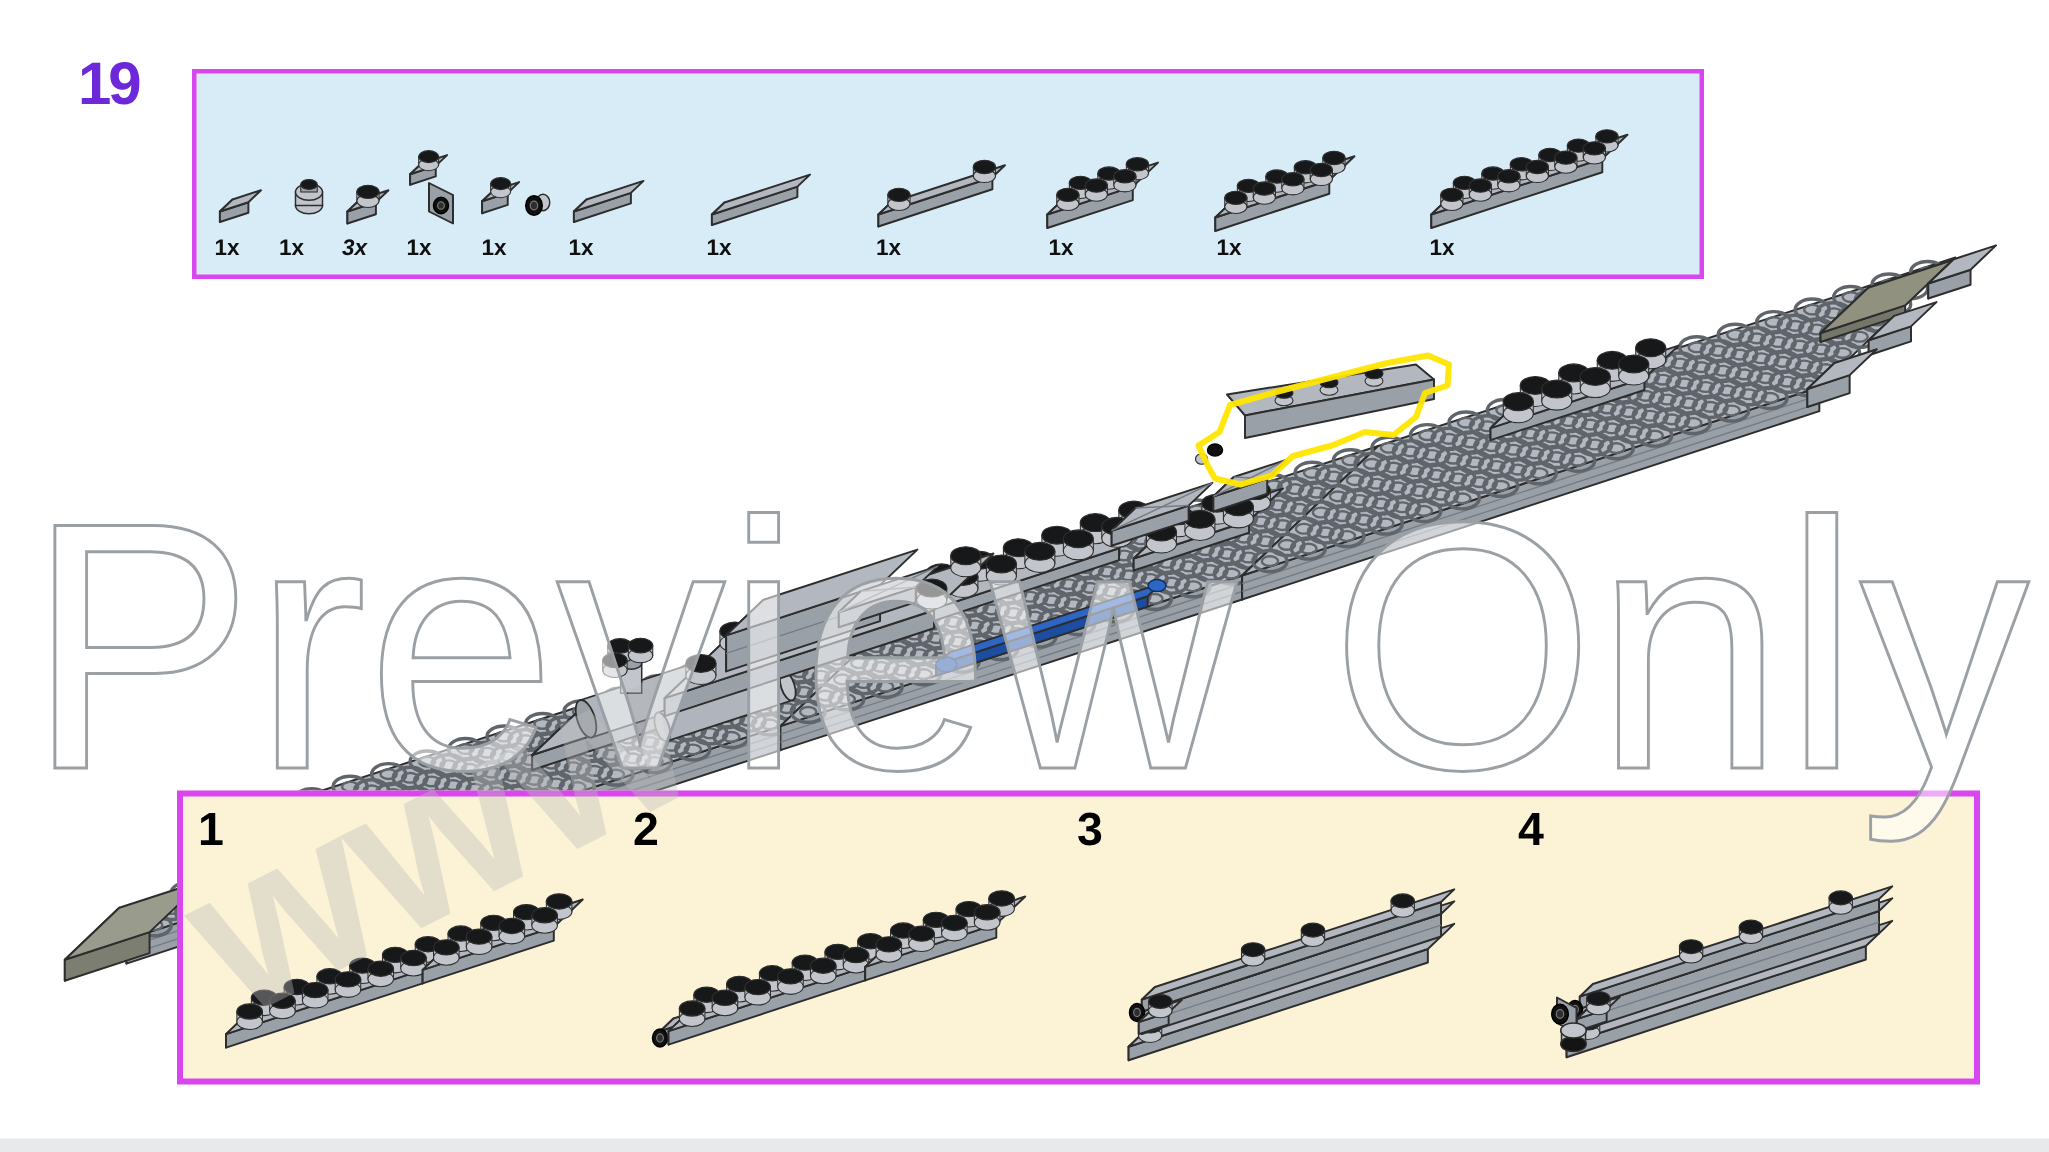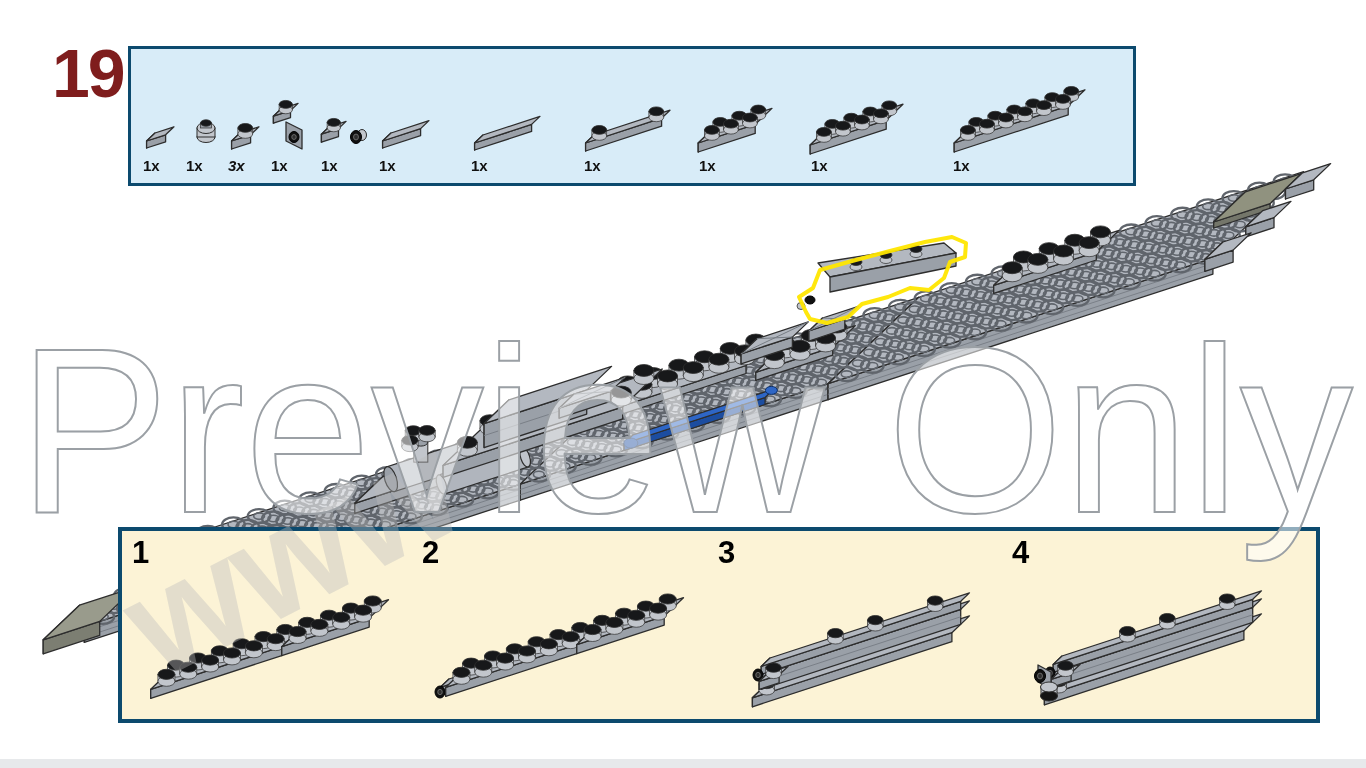--- a/index.html
+++ b/index.html
@@ -1,21 +1,21 @@
 <!DOCTYPE html>
 <html><head>
 <meta charset="utf-8">
 <style>
   html,body{margin:0;padding:0}
   body{width:1366px;height:768px;position:relative;overflow:hidden;background:#ffffff;
        font-family:"Liberation Sans",sans-serif;}
-  .box{position:absolute;box-sizing:border-box;border:3px solid #0c4a6e;z-index:2;text-align:center;}
+  .box{position:absolute;box-sizing:border-box;border:3px solid #d946ef;z-index:2;text-align:center;}
   #partsBox{left:128px;top:46px;width:1008px;height:140px;background:#d8ecf8;}
   #subBox{left:118px;top:527px;width:1202px;height:196px;background:#fcf3d6;border-width:4px;}
-  #stepNum{position:absolute;left:52px;top:34px;font-size:68px;font-weight:bold;color:#7f1d1d;z-index:2;letter-spacing:-2px;}
+  #stepNum{position:absolute;left:52px;top:34px;font-size:40px;font-weight:bold;color:#6d28d9;z-index:2;letter-spacing:-2px;}
   #modelSvg{position:absolute;left:0;top:0;z-index:1;}
   #wm{position:absolute;left:0;top:0;z-index:4;pointer-events:none;}
   #wmFrag{position:absolute;left:0;top:0;z-index:3;pointer-events:none;}
   .qty{position:absolute;top:108px;font-size:15px;font-weight:bold;color:#101010;}
   .subNum{position:absolute;top:4px;font-size:31px;font-weight:bold;color:#000;}
   #partsSvg,#subSvg{position:absolute;left:0;top:0;}
   #bottomBar{position:absolute;left:0;bottom:0;width:1366px;height:9px;z-index:2;}
 </style>
 </head>
 <body>

